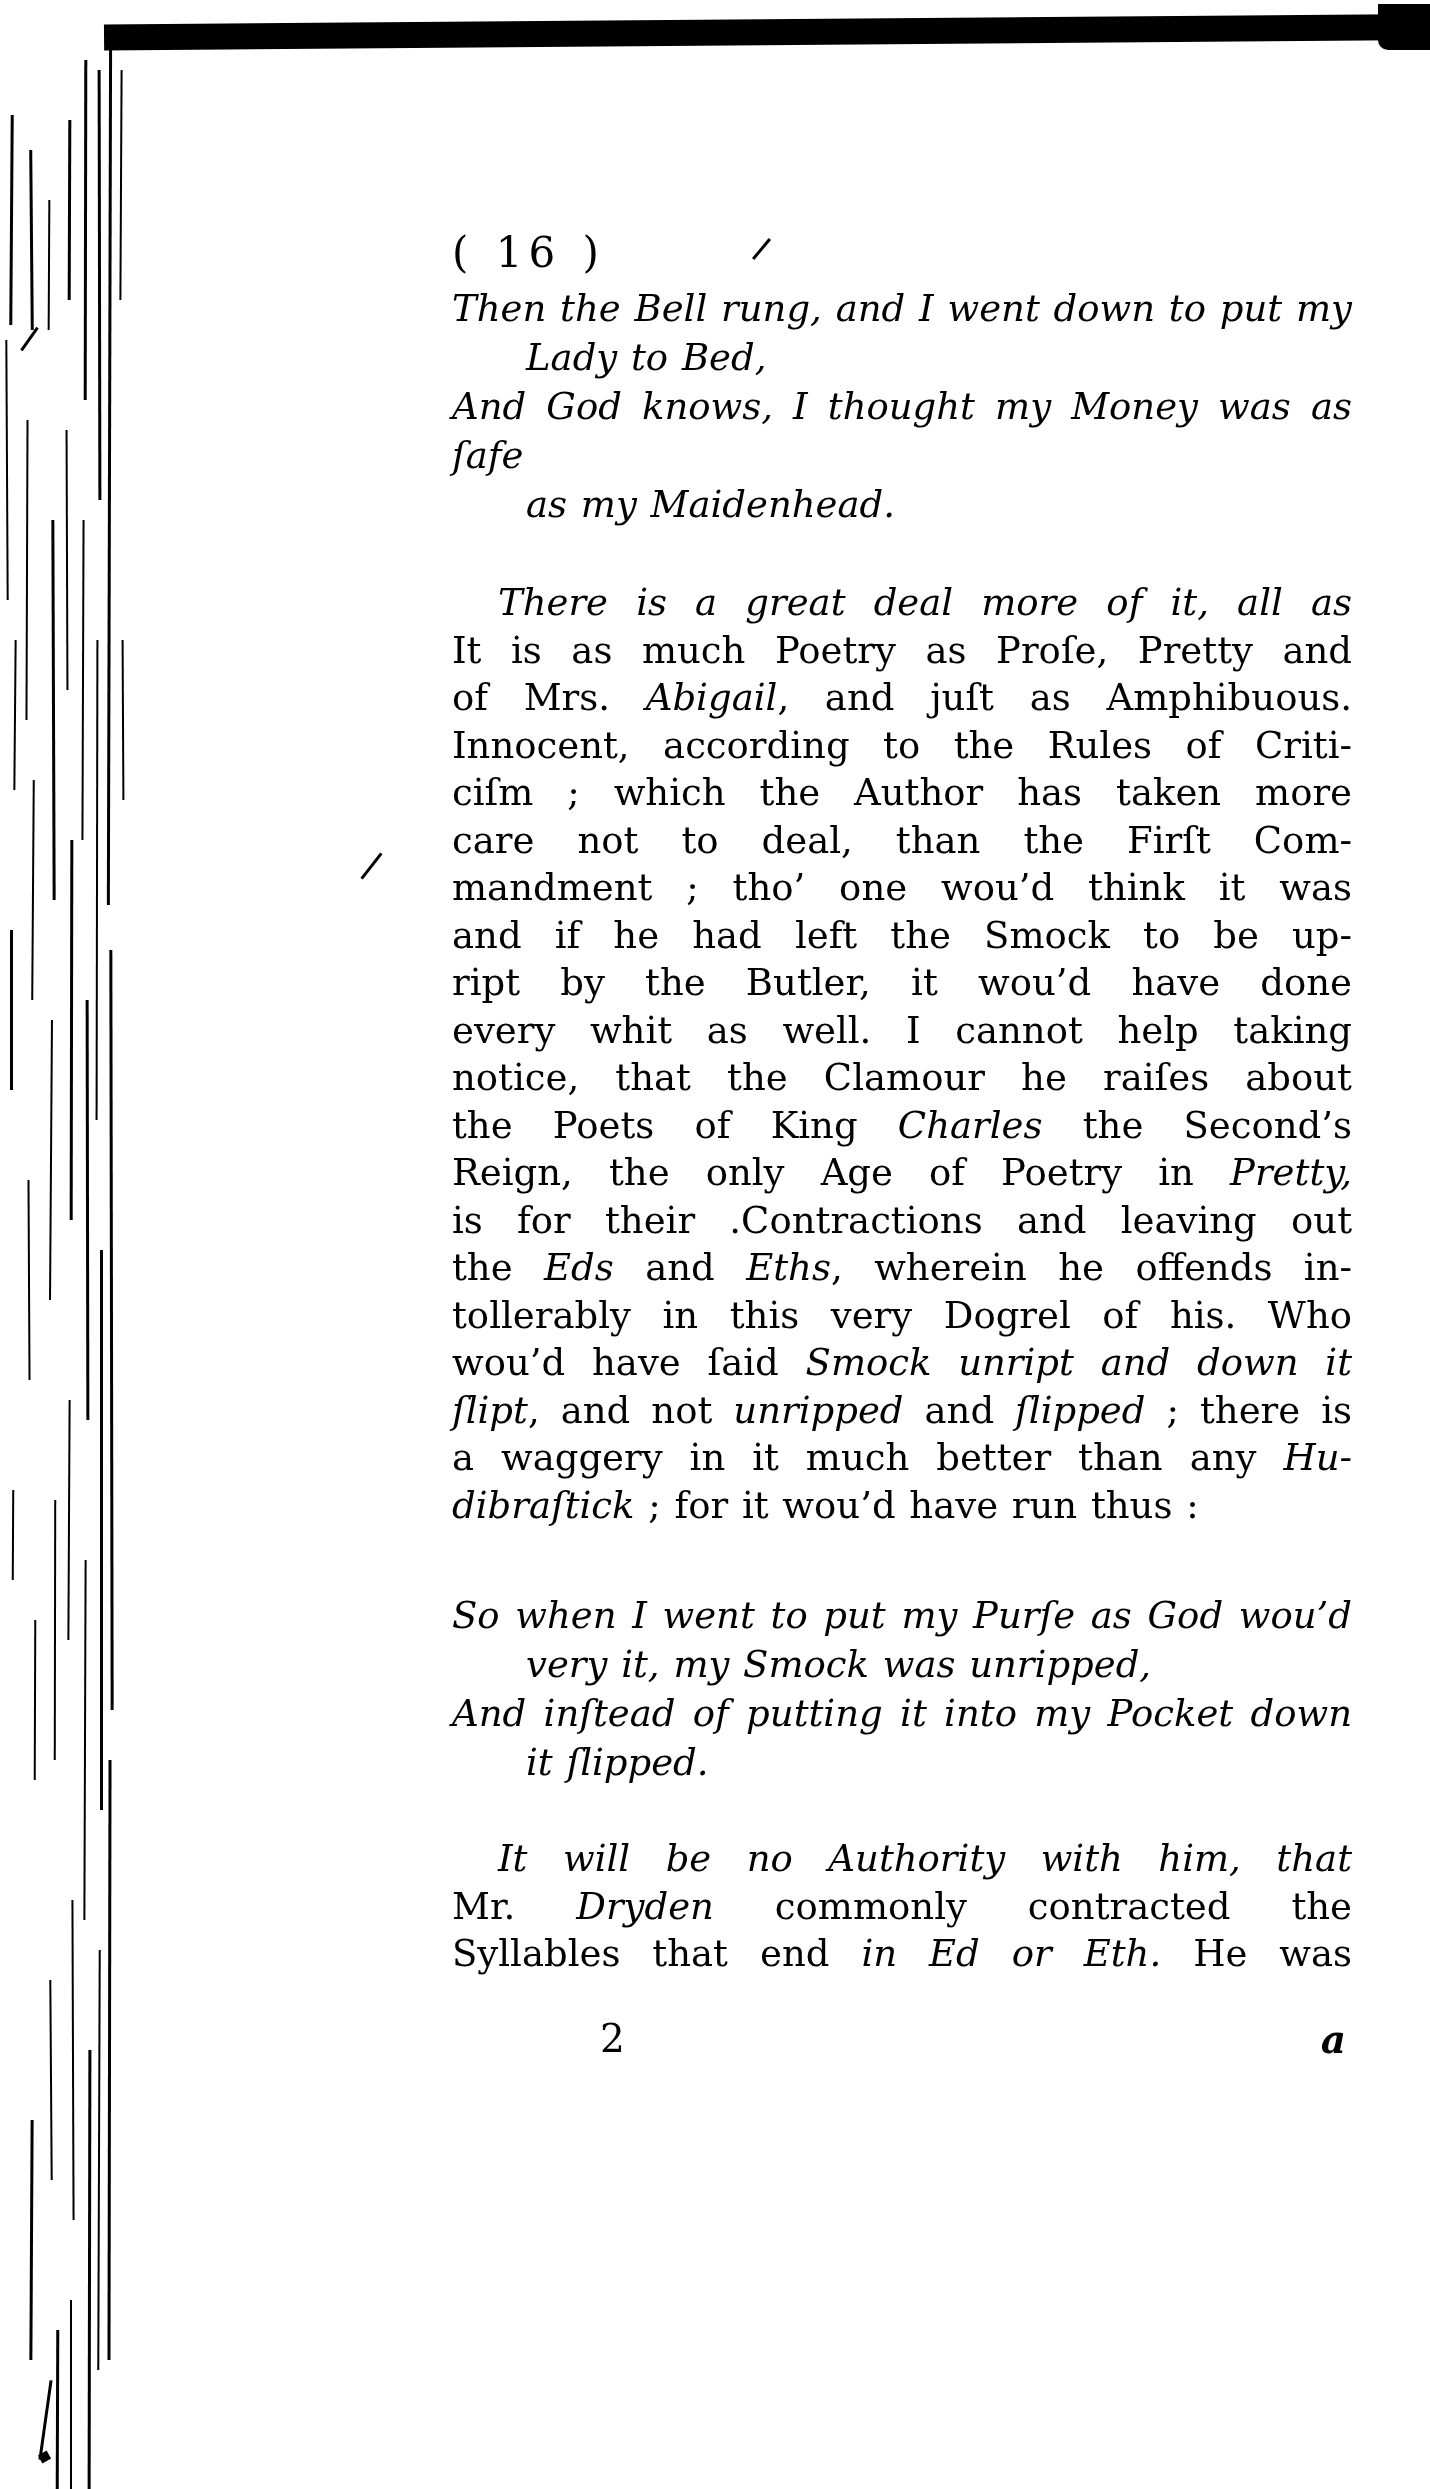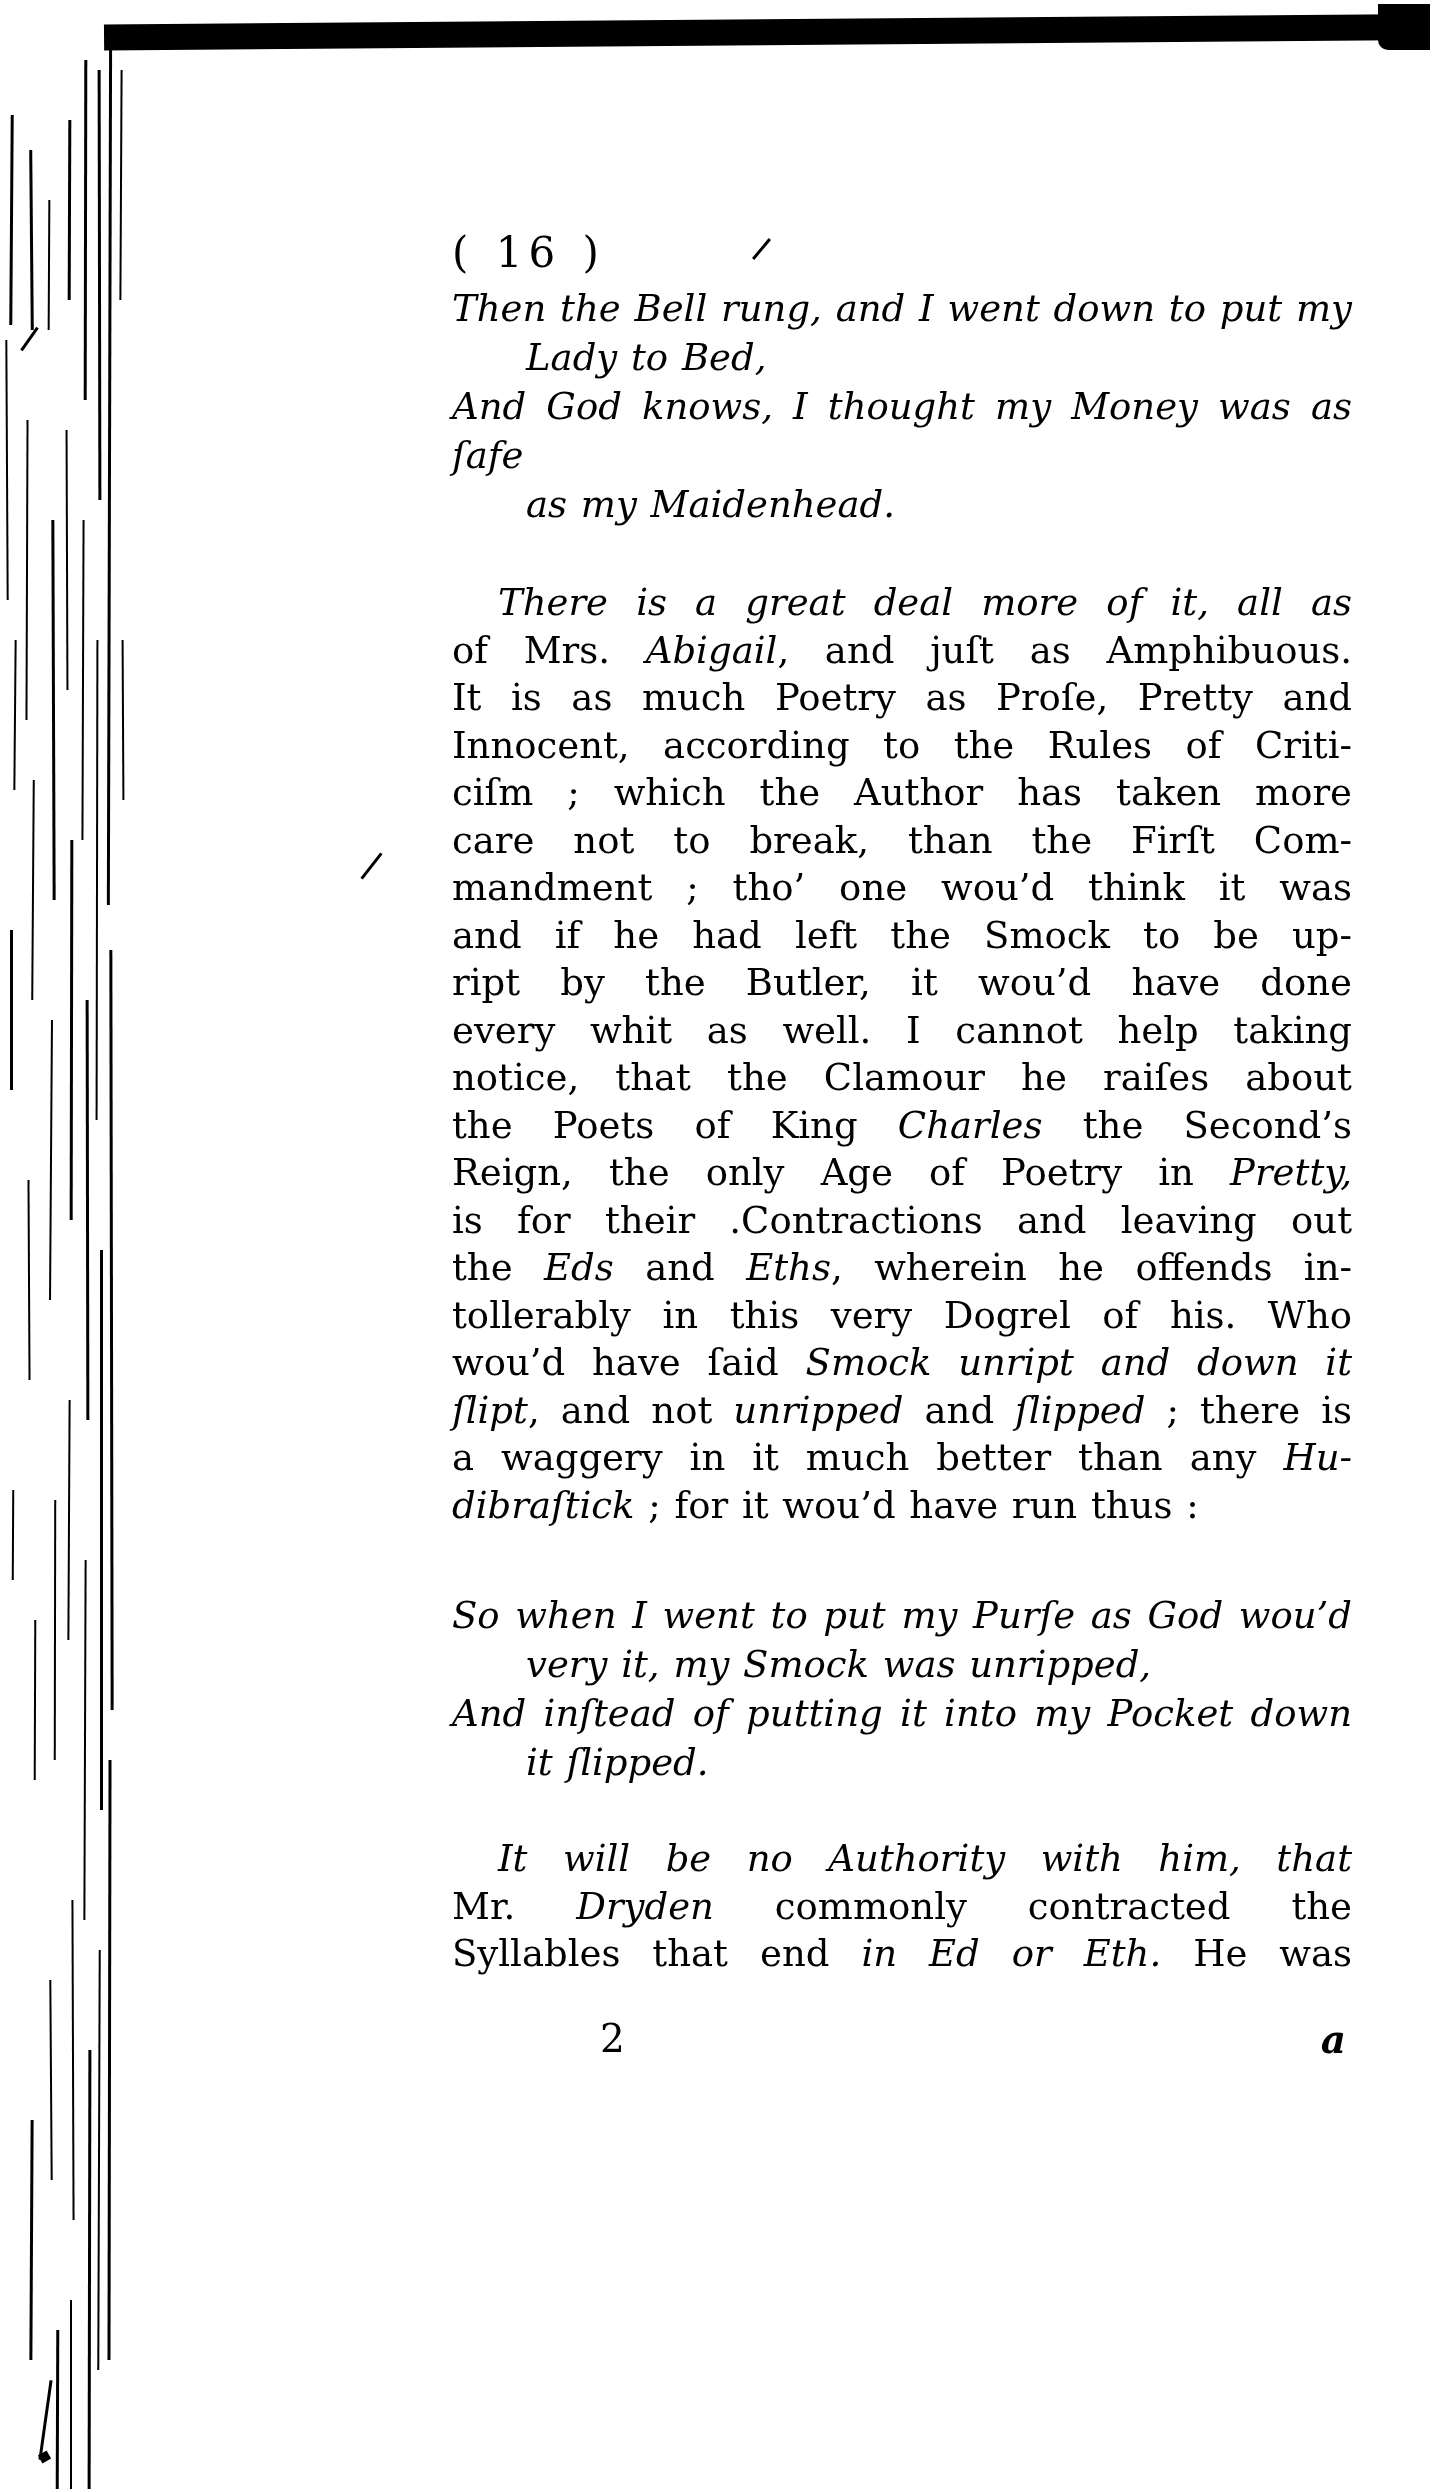--- a/index.html
+++ b/index.html
@@ -112,25 +112,25 @@
   </div>
   <div id="blocks-host">
       <div class="block verse verse-1">
         <div class="tline just"><span class="it">Then the Bell rung, and I went down to put my</span></div>
         <div class="tline ind"><span class="it">Lady to Bed,</span></div>
         <div class="tline just"><span class="it">And God knows, I thought my Money was as ſafe</span></div>
         <div class="tline ind"><span class="it">as my Maidenhead.</span></div>
       </div>
       <div class="block para para-1">
         <div class="tline just first"><span>There is a great deal more of it, all as</span></div>
+        <div class="tline just"><span>It is as much Poetry as Proſe, Pretty and</span></div>
         <div class="tline just"><span>of Mrs. </span><span class="it">Abigail</span><span>, and juſt as Amphibuous.</span></div>
-        <div class="tline just"><span>It is as much Poetry as Proſe, Pretty and</span></div>
         <div class="tline just"><span>Innocent, according to the Rules of Criti-</span></div>
         <div class="tline just"><span>ciſm ; which the Author has taken more</span></div>
-        <div class="tline just"><span>care not to break, than the Firſt Com-</span></div>
+        <div class="tline just"><span>care not to deal, than the Firſt Com-</span></div>
         <div class="tline just"><span>mandment ; tho’ one wou’d think it was</span></div>
         <div class="tline just"><span>and if he had left the Smock to be up-</span></div>
         <div class="tline just"><span>ript by the Butler, it wou’d have done</span></div>
         <div class="tline just"><span>every whit as well.  I cannot help taking</span></div>
         <div class="tline just"><span>notice, that the Clamour he raiſes about</span></div>
         <div class="tline just"><span>the Poets of King </span><span class="it">Charles</span><span> the Second’s</span></div>
         <div class="tline just"><span>Reign, the only Age of Poetry in </span><span class="it">Pretty,</span></div>
         <div class="tline just"><span>is for their .Contractions and leaving out</span></div>
         <div class="tline just"><span>the </span><span class="it">Eds</span><span> and </span><span class="it">Eths</span><span>, wherein he offends in-</span></div>
         <div class="tline just"><span>tollerably in this very Dogrel of his.  Who</span></div>

